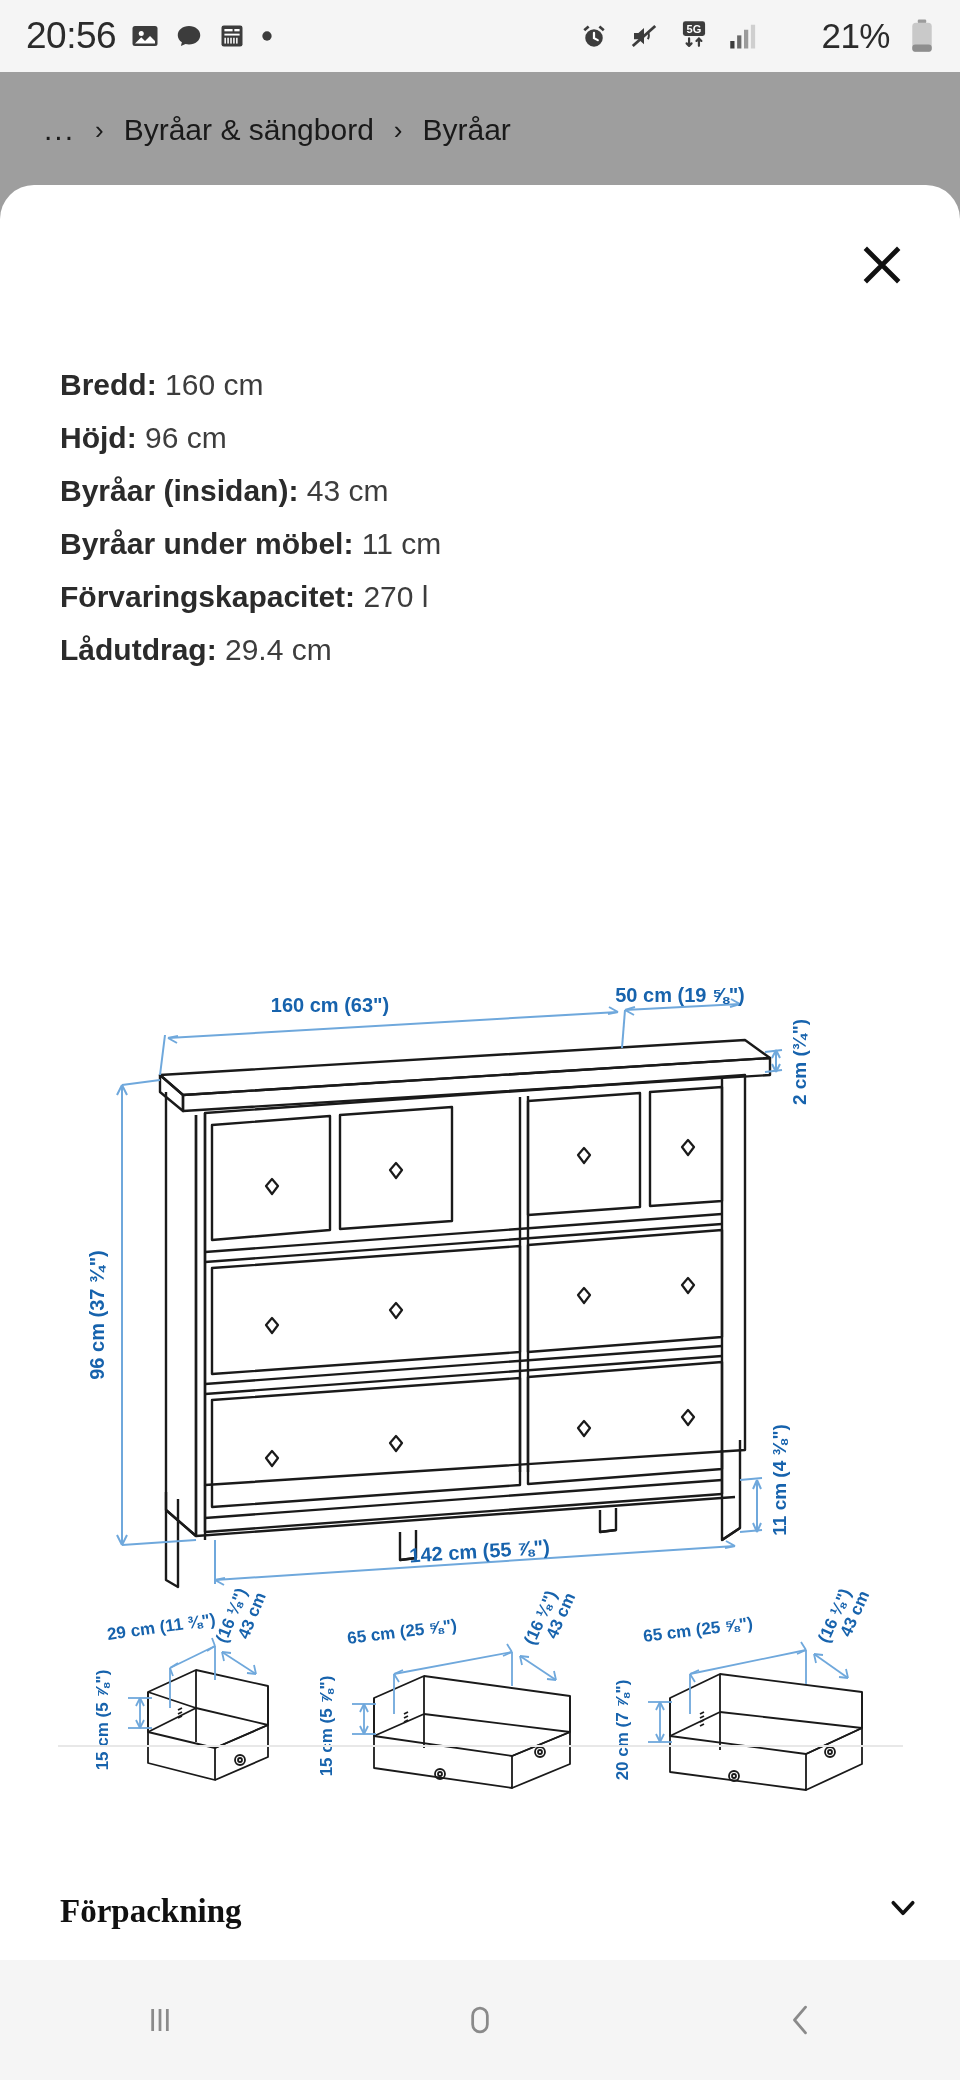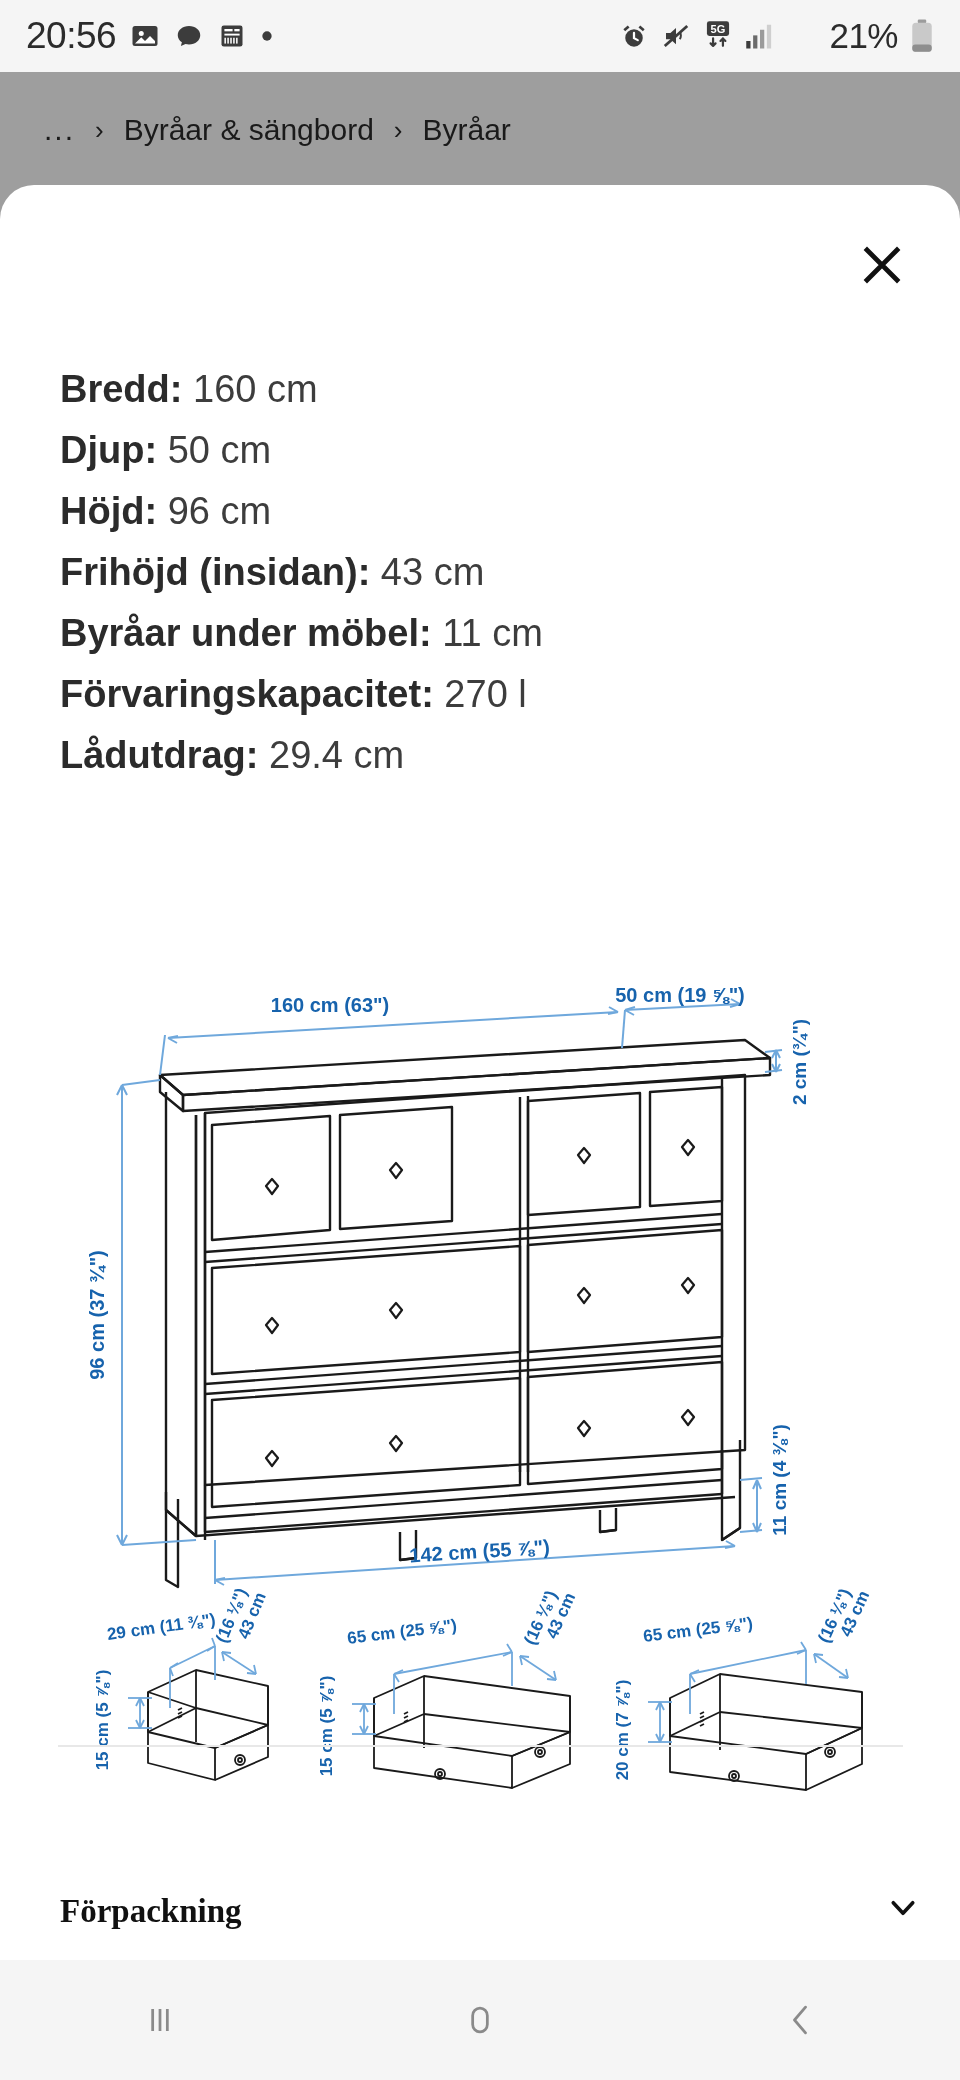--- a/index.html
+++ b/index.html
@@ -13,21 +13,21 @@
 
   
   .statusbar {
     position: absolute; top: 0; left: 0; width: 960px; height: 72px;
     background: #f5f5f5;
     display: flex; align-items: center; justify-content: space-between;
     padding: 0 26px;
   }
   .sb-left { display: flex; align-items: center; gap: 14px; }
   .sb-clock { font-size: 37px; color: #2b2b2b; letter-spacing: -0.5px; font-family: "Liberation Sans", sans-serif; }
-  .sb-right { display: flex; align-items: center; gap: 12px; }
+  .sb-right { display: flex; align-items: center; gap: 20px; }
   .sb-batt-txt { font-size: 35px; color: #2b2b2b; letter-spacing: -0.5px; margin-left: 42px; }
   .ic { display: inline-flex; align-items: center; justify-content: center; }
 
   
   .crumbbar {
     position: absolute; top: 72px; left: 0; width: 960px; height: 116px;
     background: #9e9e9e;
     display: flex; align-items: center;
     padding-left: 44px;
   }
@@ -44,21 +44,21 @@
   }
   .close-btn {
     position: absolute; top: 50px; right: 48px;
     width: 60px; height: 60px; display: flex; align-items: center; justify-content: center;
     cursor: pointer;
   }
 
   
   .specs { position: absolute; top: 185px; left: 60px; width: 840px; }
   .spec-row {
-    font-size: 38px; color: #333333; line-height: 1.0;
+    font-size: 30px; color: #333333; line-height: 1.0;
     margin-bottom: 23px; white-space: nowrap;
   }
   .spec-row .k { font-weight: bold; color: #2b2b2b; }
   .spec-row .v { font-weight: normal; color: #3d3d3d; }
 
   
   .diagram-wrap { position: absolute; top: 795px; left: 0; width: 960px; height: 830px; }
   .diagram-wrap svg { display: block; }
 
   
@@ -180,29 +180,25 @@
         <path d="M4.5 4.5 L19.5 19.5 M19.5 4.5 L4.5 19.5" stroke="#111" stroke-width="2.4" stroke-linecap="square"></path>
       </svg>
     </div>
 
     <div class="specs">
       <div class="spec-row">
         <span class="k">Bredd:</span>
         <span class="v">160 cm</span>
       </div>
       <div class="spec-row">
-        <span class="k">Djup:</span>
-        <span class="v">50 cm</span>
-      </div>
-      <div class="spec-row">
         <span class="k">Höjd:</span>
         <span class="v">96 cm</span>
       </div>
       <div class="spec-row">
-        <span class="k">Frihöjd (insidan):</span>
+        <span class="k">Byråar (insidan):</span>
         <span class="v">43 cm</span>
       </div>
       <div class="spec-row">
         <span class="k">Byråar under möbel:</span>
         <span class="v">11 cm</span>
       </div>
       <div class="spec-row">
         <span class="k">Förvaringskapacitet:</span>
         <span class="v">270 l</span>
       </div>

